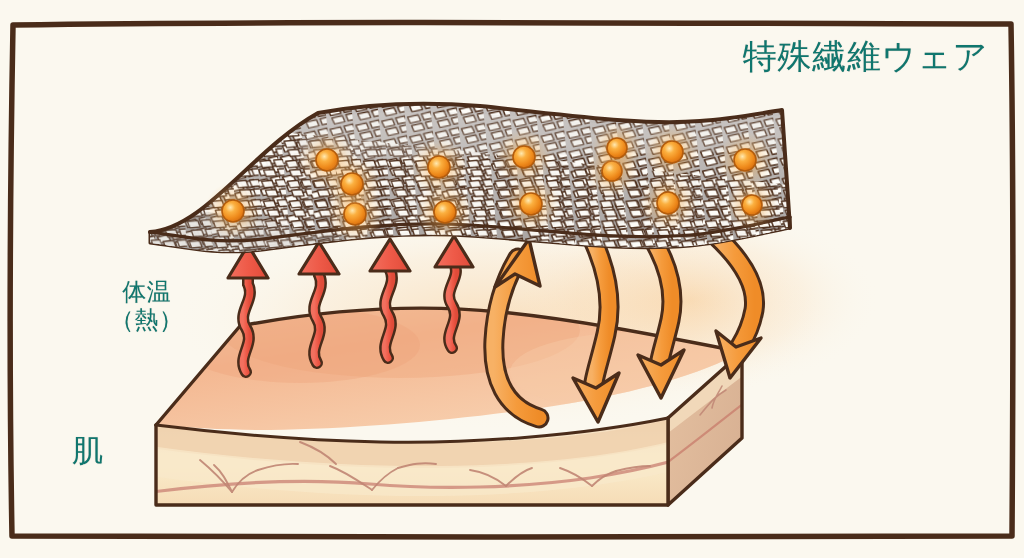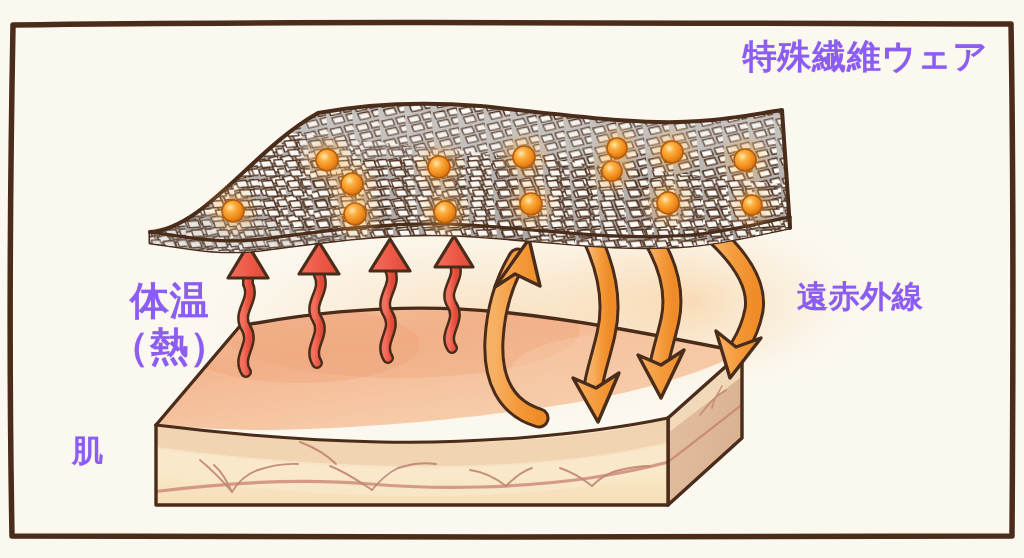--- a/index.html
+++ b/index.html
@@ -20,38 +20,38 @@
   #diagram-svg {
     position: absolute;
     left: 0;
     top: 0;
     width: 1024px;
     height: 558px;
     display: block;
   }
   .jp-label {
     position: absolute;
-    color: #8b5cf6;
+    color: #0f766e;
     font-family: "DejaVu Sans", "Liberation Sans", sans-serif;
-    font-weight: 700;
+    font-weight: 400;
     line-height: 1.18;
     letter-spacing: 0.02em;
     white-space: nowrap;
     text-shadow: 0 0 1px rgba(74,44,26,0.25);
   }
   #label-title {
     right: 36px;
     top: 36px;
     font-size: 34px;
     text-align: right;
   }
   #label-bodyheat {
     left: 110px;
     top: 278px;
-    font-size: 39px;
+    font-size: 24px;
     text-align: center;
   }
   #label-bodyheat .l2 { display:block; }
   #label-farinfrared {
     left: 797px;
     top: 278px;
     font-size: 31px;
     text-align: center;
   }
   #label-farinfrared .l2 { display:block; }
@@ -442,20 +442,19 @@
   <div class="jp-label" id="label-title">
     <span>特殊繊維ウェア</span>
   </div>
 
   <div class="jp-label" id="label-bodyheat">
     <span class="l1">体温</span>
     <span class="l2">（熱）</span>
   </div>
 
   <div class="jp-label" id="label-farinfrared">
-    <span class="l1">遠赤外線</span>
   </div>
 
   <div class="jp-label" id="label-skin">
     <span>肌</span>
   </div>
 
 </div>
 
 </body></html>

